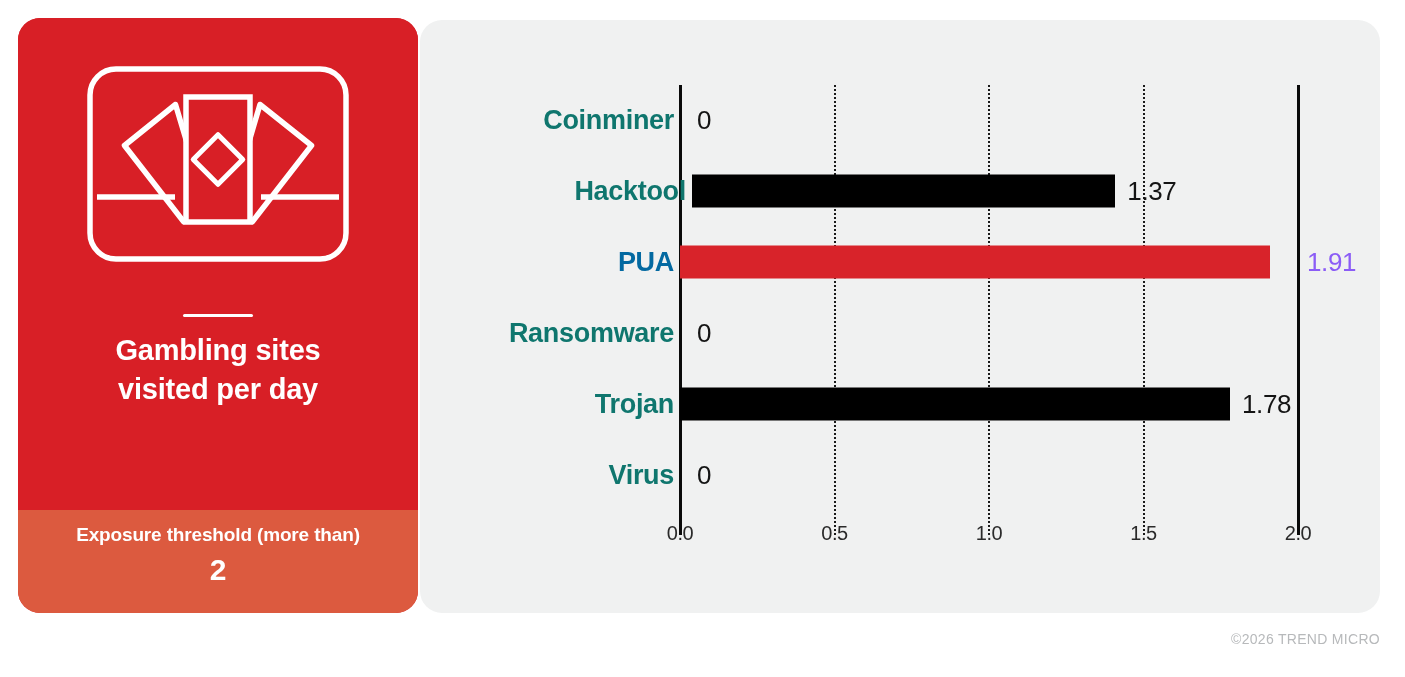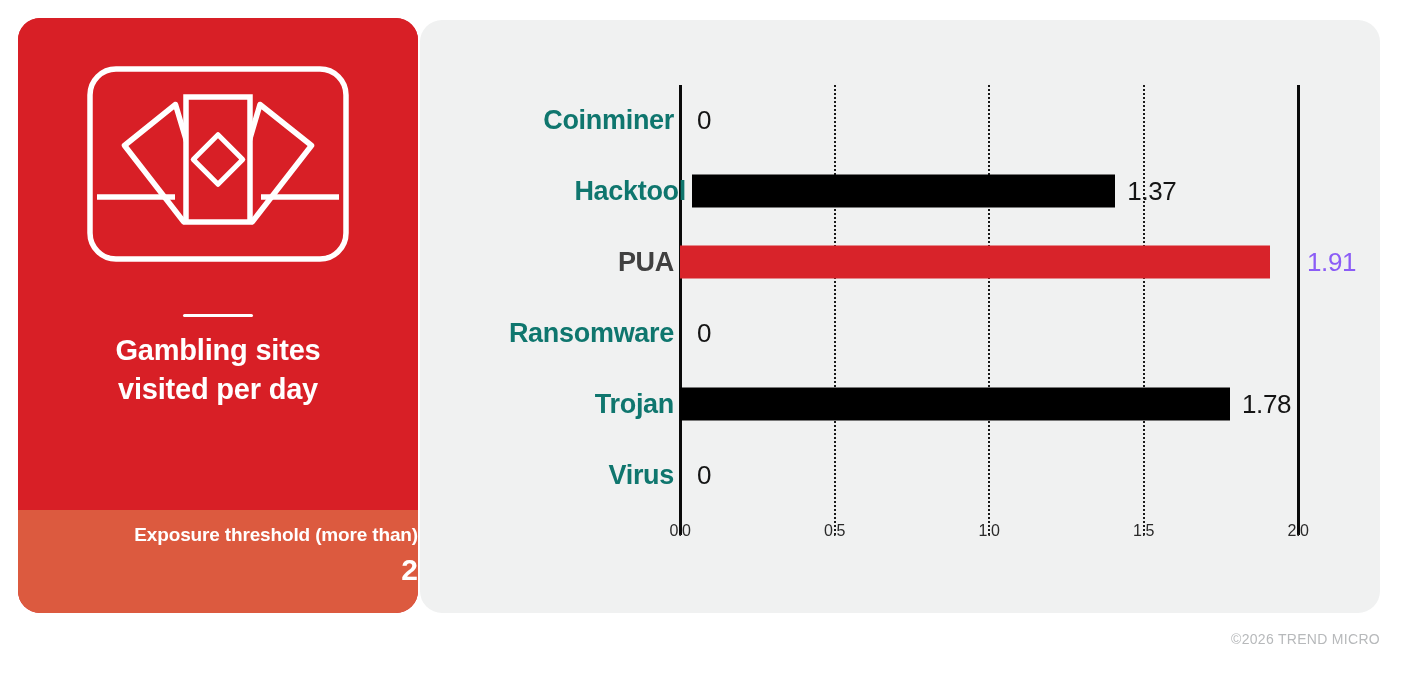--- a/index.html
+++ b/index.html
@@ -63,21 +63,21 @@
     font-weight: 700;
     line-height: 1.33;
     letter-spacing: -0.2px;
     padding: 0 18px;
     box-sizing: border-box;
   }
   #card-footer {
     flex: 0 0 103px;
     background: #DC5A3F;
     color: #ffffff;
-    text-align: right;
+    text-align: center;
     padding-top: 14px;
     box-sizing: border-box;
   }
   #footer-label {
     font-size: 19px;
     font-weight: 700;
     letter-spacing: -0.15px;
   }
   #footer-value {
     font-size: 30px;
@@ -127,21 +127,21 @@
     right: 706px;   
     top: 50%;
     transform: translateY(-50%);
     white-space: nowrap;
     font-size: 27px;
     font-weight: 700;
     color: #0f766e;
     letter-spacing: -0.3px;
   }
   .cat-label.highlight {
-    color: #404040;
+    color: #0369a1;
     font-weight: 700;
   }
   .bar {
     position: absolute;
     left: 260px; 
     top: 50%;
     transform: translateY(-50%);
     height: 33px;
     background: #000000;
   }
@@ -156,21 +156,21 @@
     letter-spacing: -0.4px;
   }
   .bar-value.accent { color: #8b5cf6; }
   .bar-value.zero { font-size: 26px; }
 
   
   .tick-label {
     position: absolute;
     top: 502px;
     transform: translateX(-50%);
-    font-size: 16px;
+    font-size: 20px;
     color: #2a2a2a;
     letter-spacing: -0.4px;
   }
 
   
   #copyright {
     position: absolute;
     right: 25px;
     top: 631px;
     font-size: 14px;

